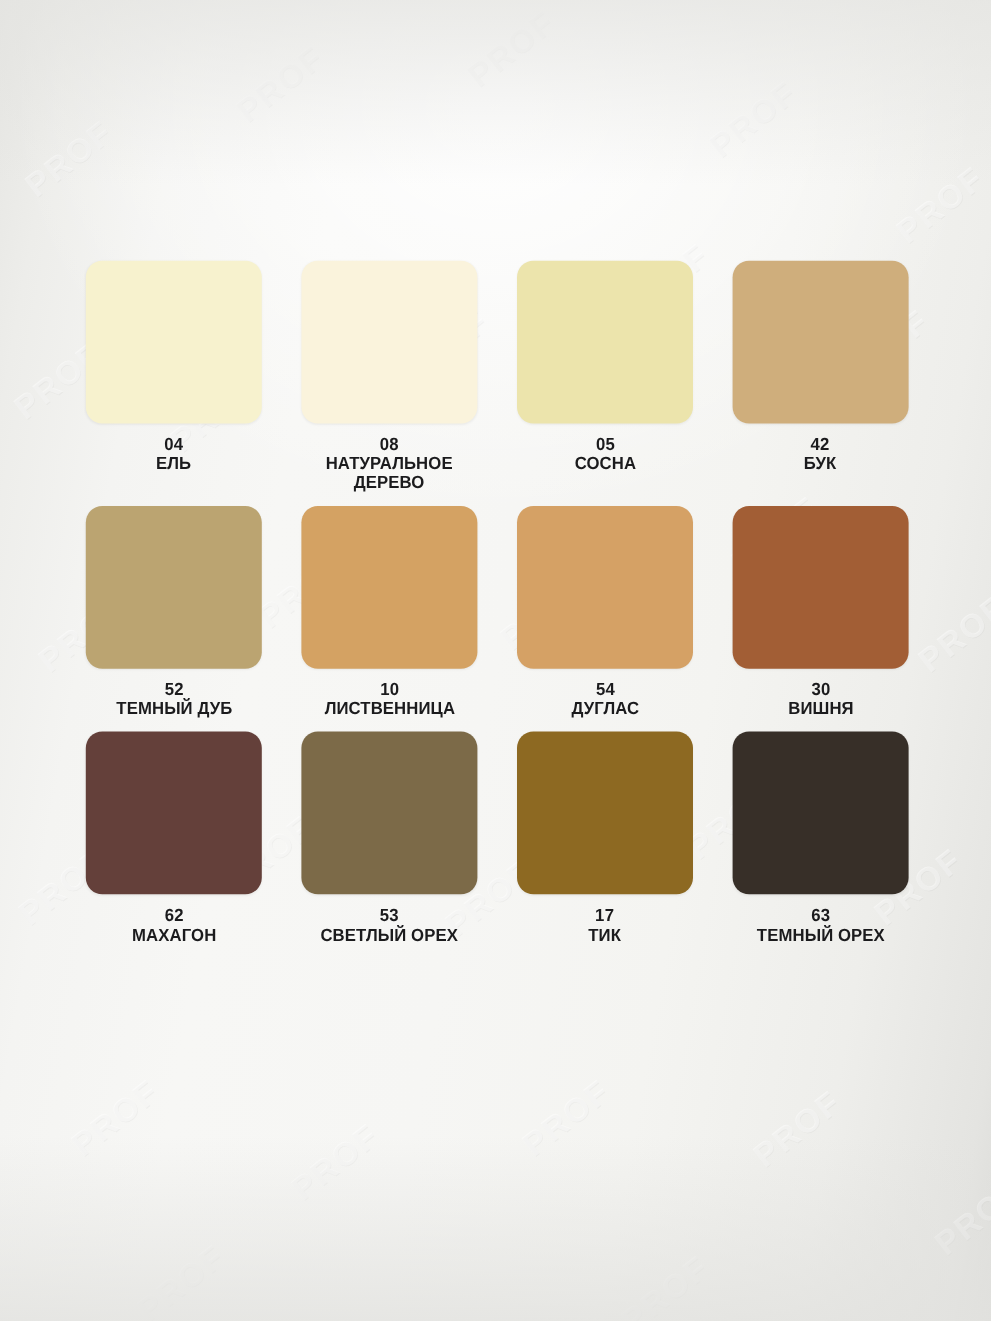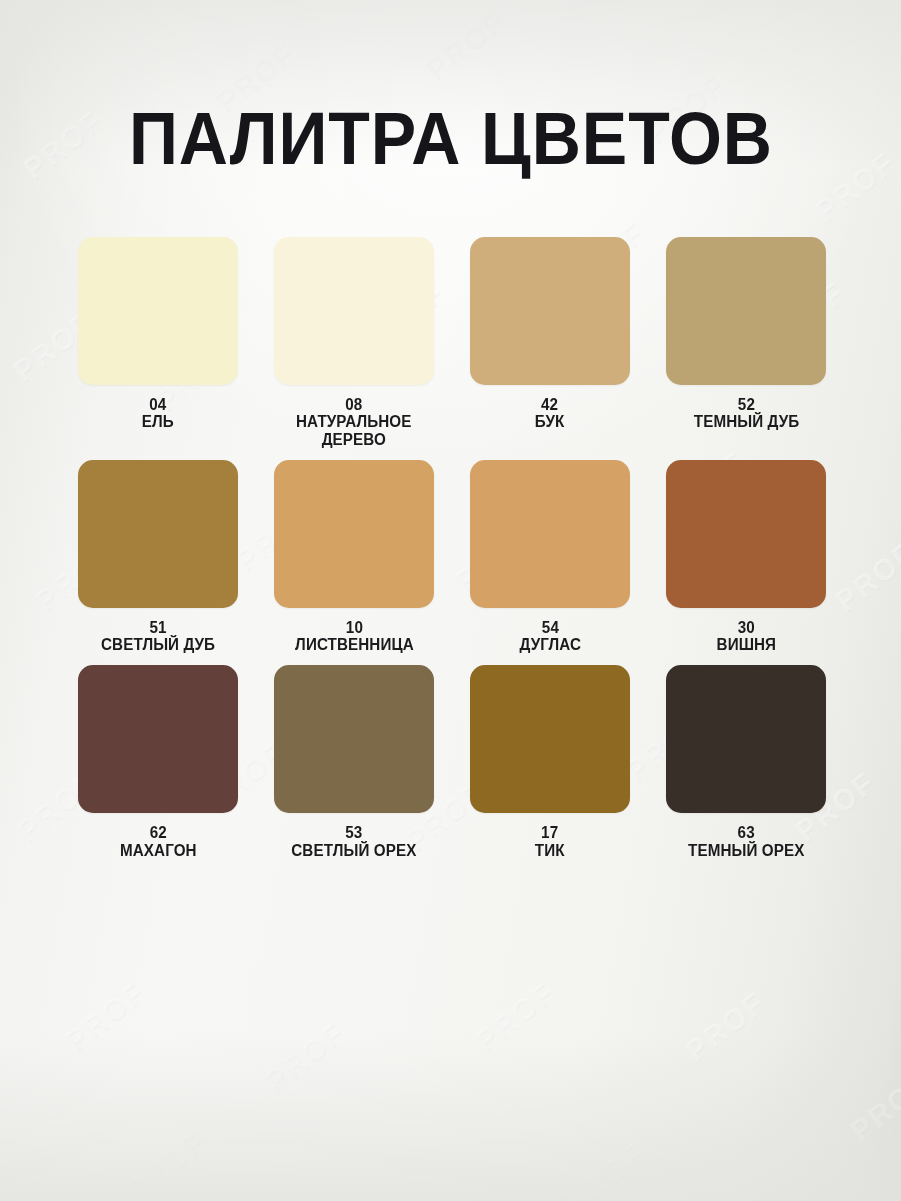--- a/index.html
+++ b/index.html
@@ -159,62 +159,59 @@
       <span class="wm" style="left: 790px; top: 790px;">PROF</span>
       <span class="wm" style="left: 60px; top: 1000px;">PROF</span>
       <span class="wm" style="left: 260px; top: 1040px;">PROF</span>
       <span class="wm" style="left: 470px; top: 1000px;">PROF</span>
       <span class="wm" style="left: 680px; top: 1010px;">PROF</span>
       <span class="wm" style="left: 845px; top: 1090px;">PROF</span>
       <span class="wm" style="left: 120px; top: 1150px;">PROF</span>
       <span class="wm" style="left: 560px; top: 1160px;">PROF</span>
     </div>
 
-  <div class="title-wrap">
-    <h1 class="title">ПАЛИТРА ЦВЕТОВ</h1>
-  </div>
 
   <div class="grid">
       <div class="cell">
         <div class="swatch" style="background: rgb(247, 242, 206);"></div>
         <div class="cap">
           <span class="code">04</span>
           <span class="name">ЕЛЬ</span>
         </div>
       </div>
       <div class="cell">
         <div class="swatch" style="background: rgb(250, 243, 220);"></div>
         <div class="cap">
           <span class="code">08</span>
           <span class="name">НАТУРАЛЬНОЕ
 ДЕРЕВО</span>
         </div>
       </div>
       <div class="cell">
+        <div class="swatch" style="background: rgb(236, 228, 172);"></div>
+        <div class="cap">
+          <span class="code">05</span>
+          <span class="name">СОСНА</span>
+        </div>
+      </div>
+      <div class="cell">
         <div class="swatch" style="background: rgb(207, 174, 124);"></div>
         <div class="cap">
           <span class="code">42</span>
           <span class="name">БУК</span>
         </div>
       </div>
       <div class="cell">
         <div class="swatch" style="background: rgb(187, 164, 113);"></div>
         <div class="cap">
           <span class="code">52</span>
           <span class="name">ТЕМНЫЙ ДУБ</span>
         </div>
       </div>
       <div class="cell">
-        <div class="swatch" style="background: rgb(164, 128, 60);"></div>
-        <div class="cap">
-          <span class="code">51</span>
-          <span class="name">СВЕТЛЫЙ ДУБ</span>
-        </div>
-      </div>
-      <div class="cell">
         <div class="swatch" style="background: rgb(212, 162, 99);"></div>
         <div class="cap">
           <span class="code">10</span>
           <span class="name">ЛИСТВЕННИЦА</span>
         </div>
       </div>
       <div class="cell">
         <div class="swatch" style="background: rgb(213, 161, 101);"></div>
         <div class="cap">
           <span class="code">54</span>

